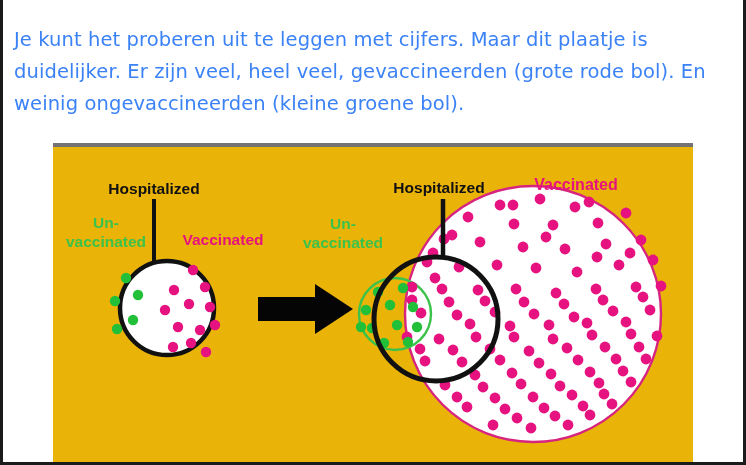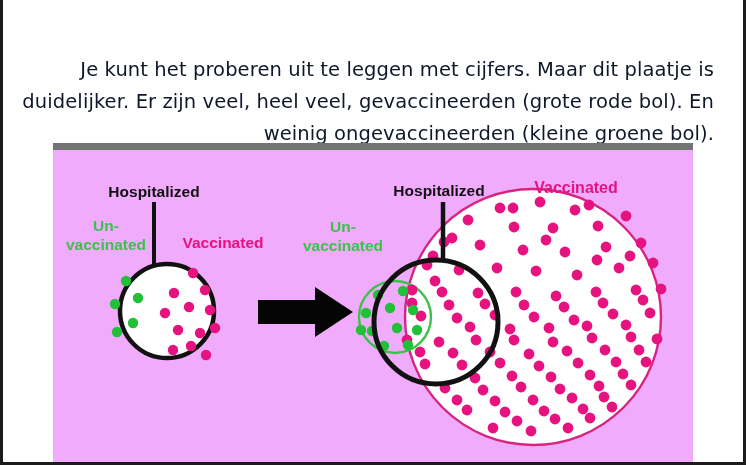--- a/index.html
+++ b/index.html
@@ -24,39 +24,38 @@
     border-left: 3px solid #1b1b1b;
     border-right: 3px solid #1b1b1b;
     border-bottom: 3px solid #1b1b1b;
     overflow: hidden;
   }
 
   
   .article-text {
     position: absolute;
     left: 11px;
-    top: 34px;
+    top: 4px;
     width: 700px;
     font-size: 19.5px;
     line-height: 32px;
-    color: #0f172a;
+    color: #3b82f6;
     letter-spacing: 0.1px;
     font-family: "DejaVu Sans", "Liberation Sans", sans-serif;
-    text-align: right;
   }
 
   
   .figure-wrap {
     position: absolute;
     left: 50px;
     top: 143px;
     width: 640px;
     height: 315px;
-    background: #f0abfc;
-    border-top: 7px solid #737373;
+    background: #eab308;
+    border-top: 4px solid #737373;
     overflow: hidden;
   }
   .figure-canvas {
     position: absolute;
     left: 0;
     top: 0;
     width: 640px;
     height: 315px;
   }
   .figure-canvas svg {

